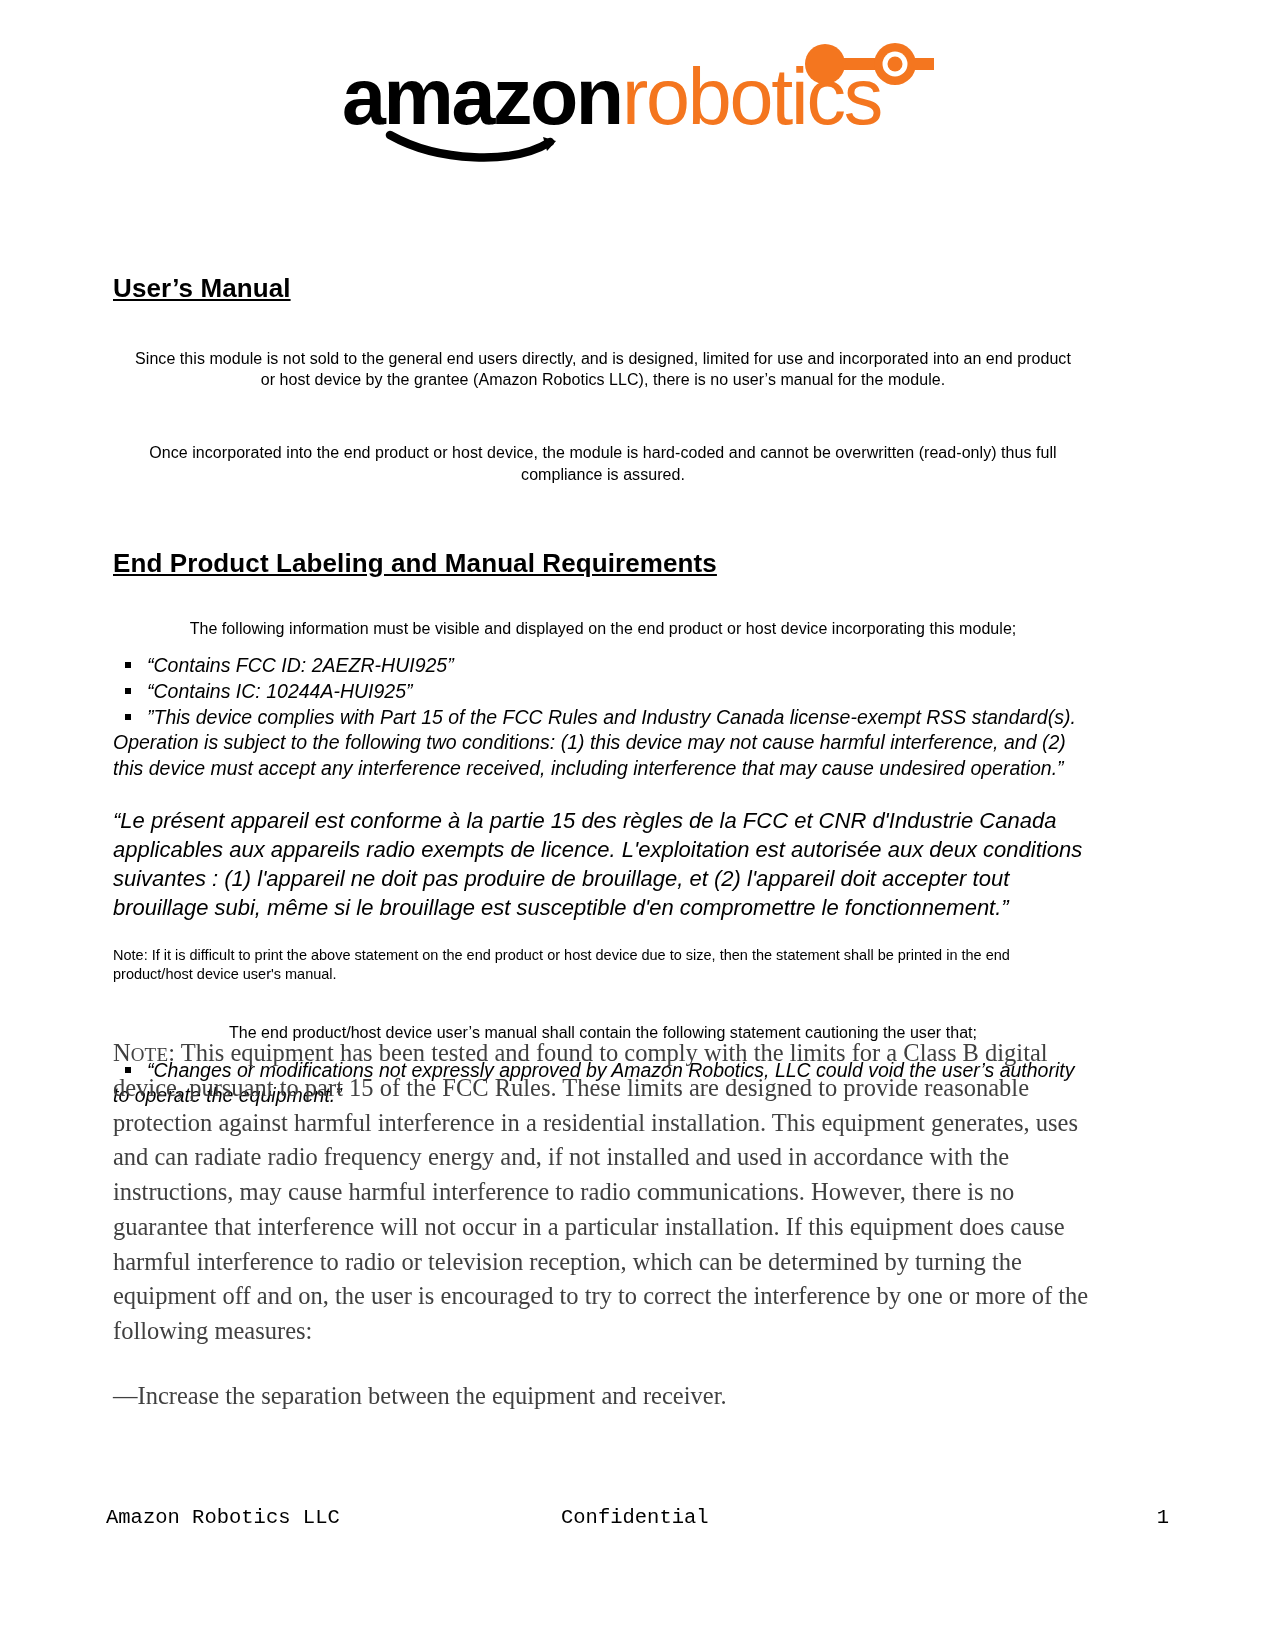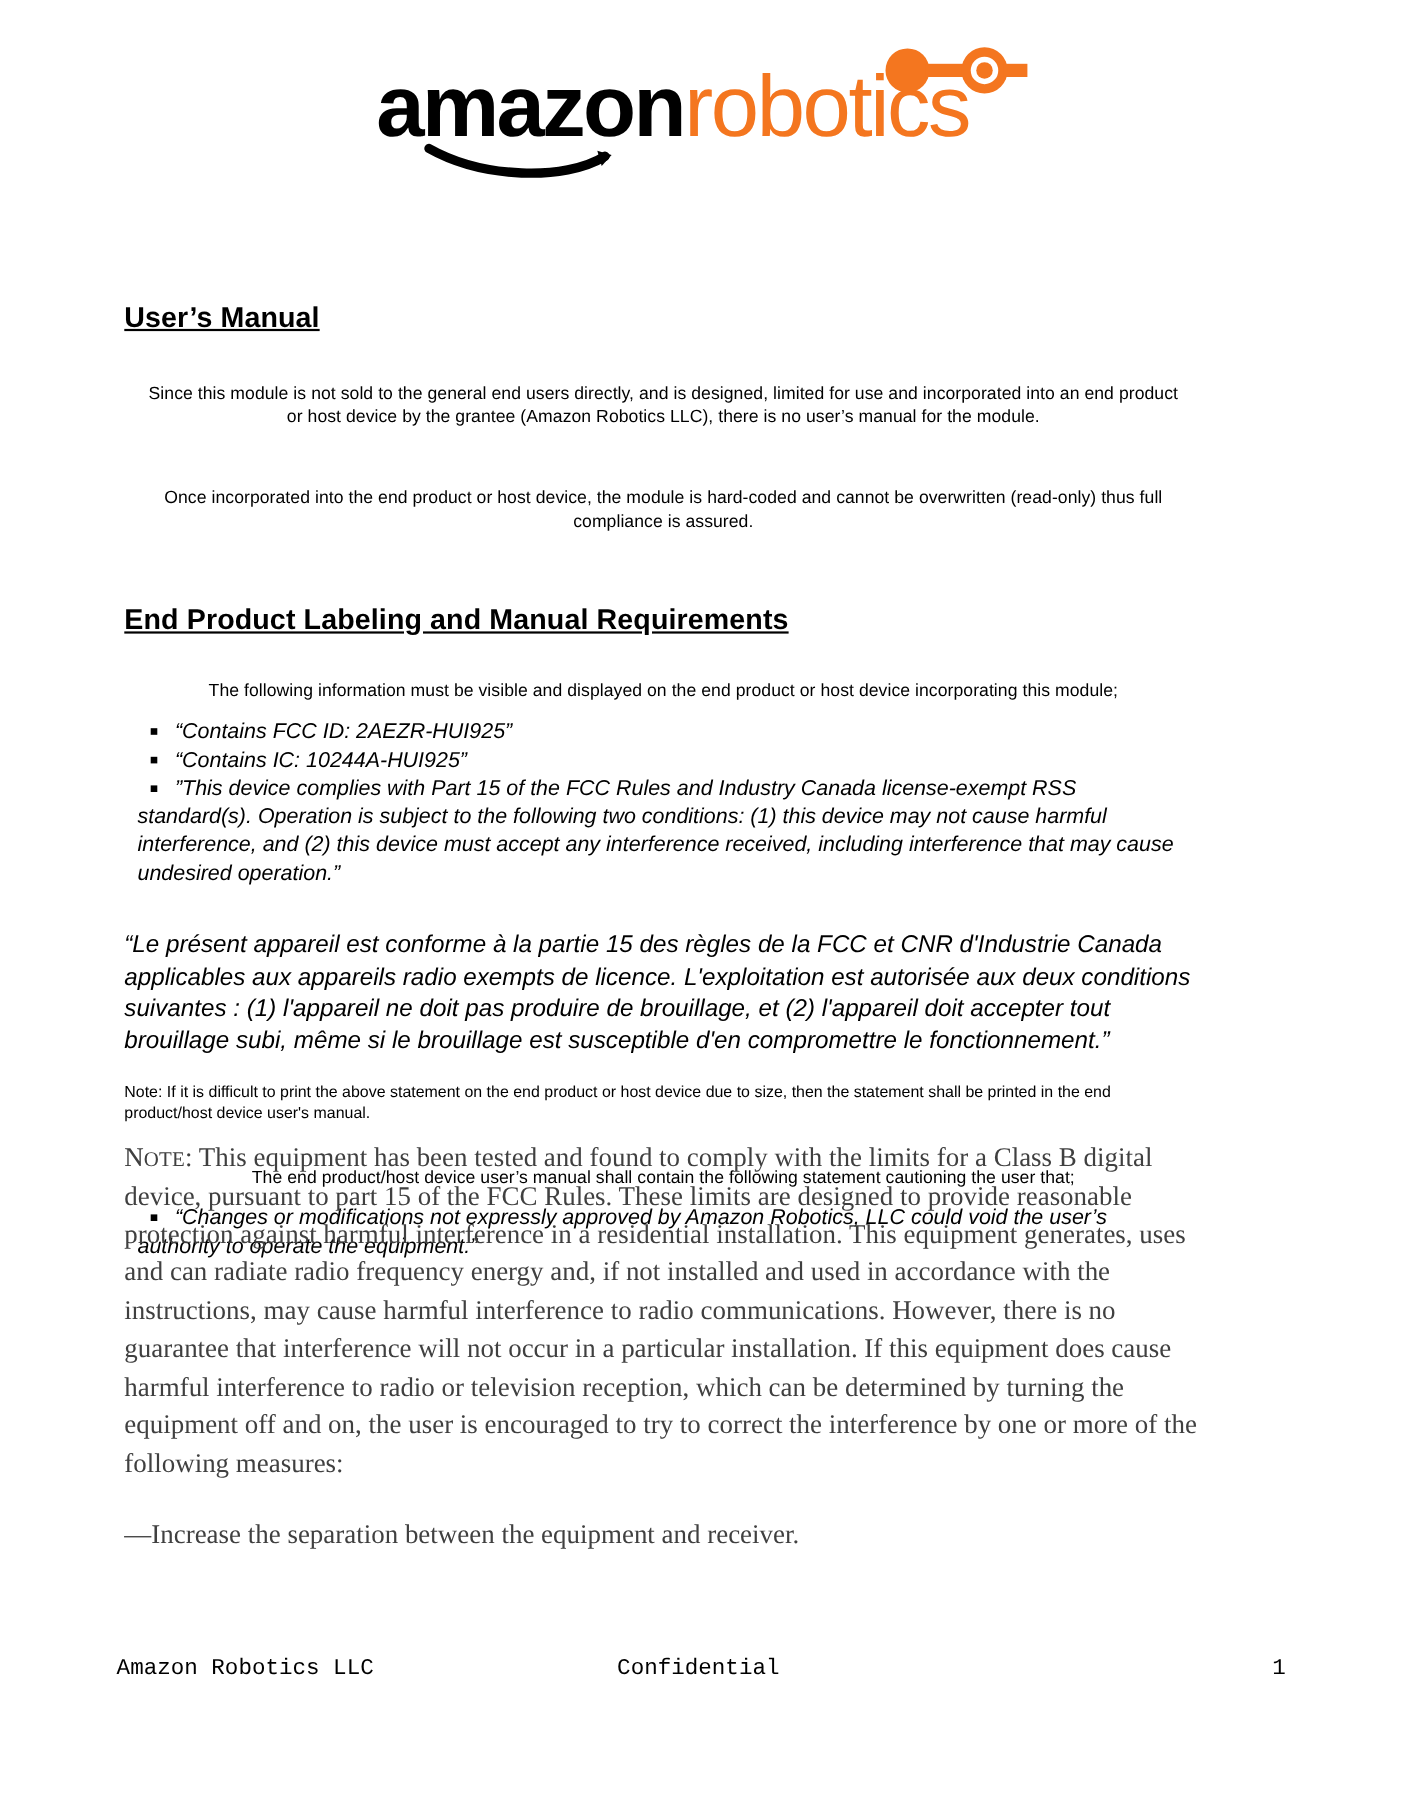--- a/index.html
+++ b/index.html
@@ -61,21 +61,21 @@
     text-align: center;
     letter-spacing: 0.05px;
   }
 
   .gap-lg { height: 29px; }
   .gap-md { height: 24px; }
 
   
   ul.sq {
     list-style: none;
-    margin: 12px;
+    margin: 0;
     padding: 0;
   }
   ul.sq > li {
     position: relative;
     padding-left: 34px;
     font-size: 19.5px;
     line-height: 1.32;
     font-style: italic;
     margin: 0;
   }

